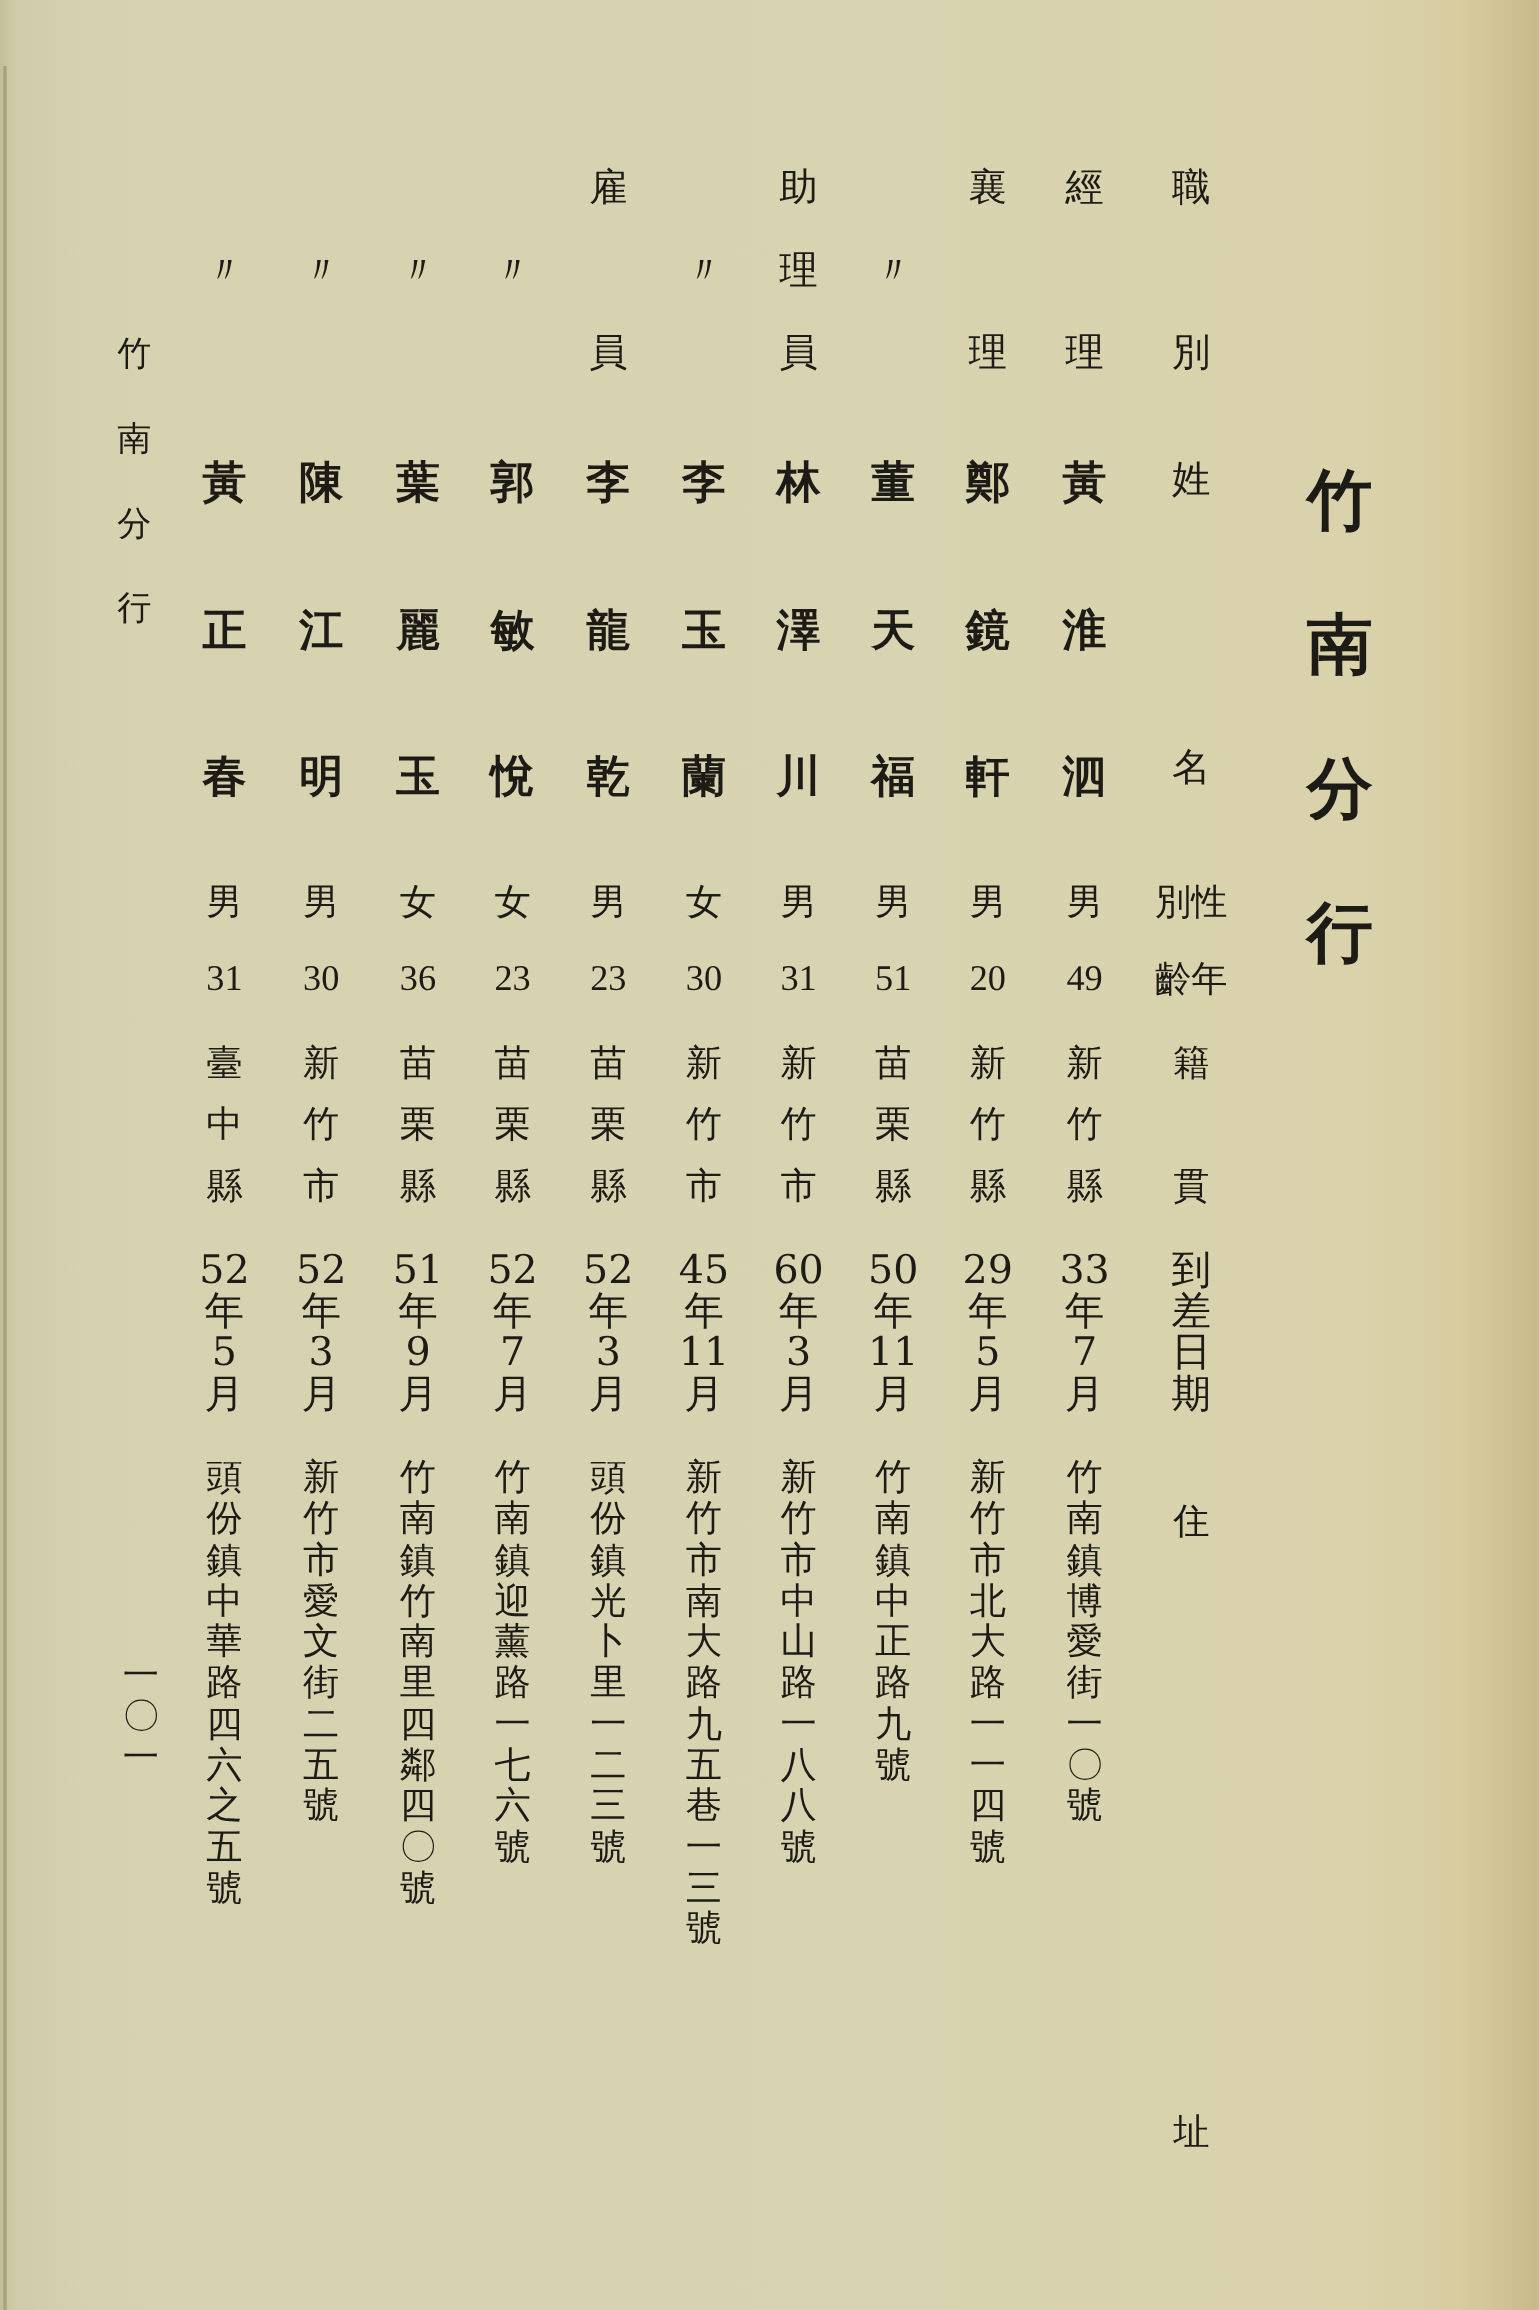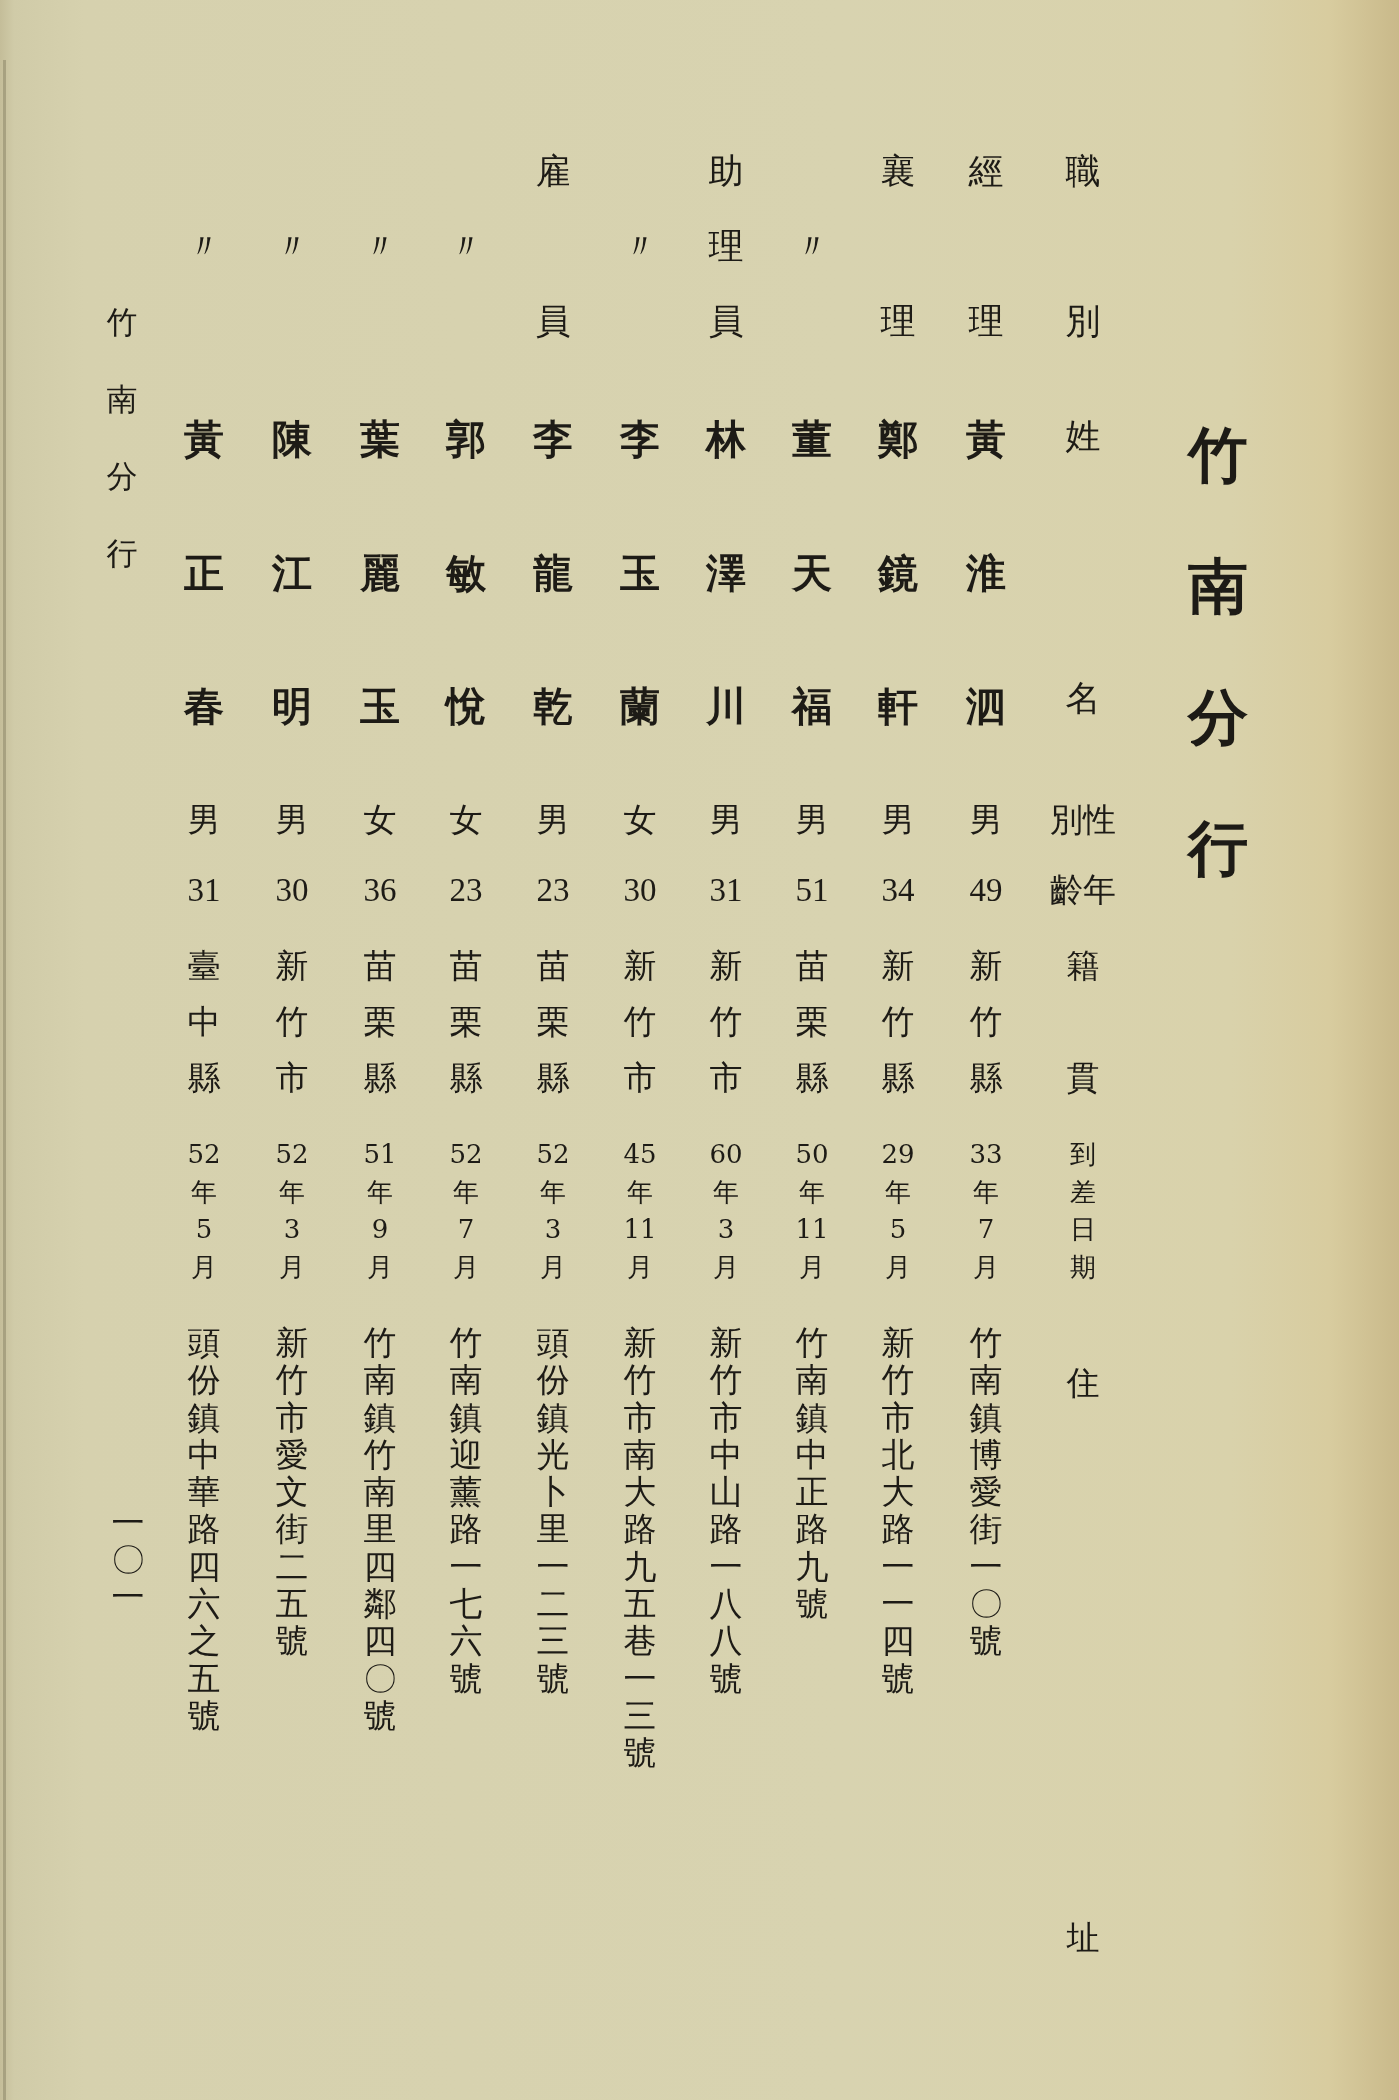--- a/index.html
+++ b/index.html
@@ -21,21 +21,21 @@
   .role { top:150px; height:192px; font-size:35px; }
   .role .ch { height:42px; line-height:42px; }
   .name { top:415px; height:315px; font-size:40px; font-weight:bold; }
   .name .ch { height:48px; line-height:48px; }
   .hname { top:414px; height:306px; font-size:35px; }
   .hname .ch { height:44px; line-height:44px; }
   .sex { top:799px; height:42px; line-height:42px; font-size:33px; }
   .age { top:869px; height:42px; line-height:42px; font-size:33px;font-family:Liberation Serif, serif; }
   .native { top:945px; height:154px; font-size:33px; }
   .native .ch { height:42px; line-height:42px; }
-  .date { top:1136px; font-size:26px; }
+  .date { top:1136px; font-size:36px; }
   .date span, .date .ch { display:block; height:37.5px; line-height:37.5px; }
   .addr { top:1324px; font-size:33px; }
   .addr .ch { height:37.3px; line-height:37.3px; }
   .haddr { top:1362px; height:597px; font-size:33px; }
   .haddr .ch { height:42px; line-height:42px; }
   .hrow { position:absolute; left:-22px; right:-22px; display:flex; flex-direction:row-reverse; justify-content:center; font-size:33px; height:42px; line-height:42px; }
   .hrow .ch { display:inline-block; }
 
   .title { position:absolute; left:1178px; width:80px; top:423px; height:457px; font-size:60px; font-weight:bold; }
   .title .ch { height:64px; line-height:64px; }
@@ -130,21 +130,21 @@
     <div class="cell role dist">
         <span class="ch">襄</span>
         <span class="ch">理</span>
       </div>
     <div class="cell name dist">
         <span class="ch">鄭</span>
         <span class="ch">鏡</span>
         <span class="ch">軒</span>
       </div>
     <div class="cell sex">男</div>
-    <div class="cell age">34</div>
+    <div class="cell age">20</div>
     <div class="cell native dist">
         <span class="ch">新</span>
         <span class="ch">竹</span>
         <span class="ch">縣</span>
       </div>
     <div class="cell date">
       <span>29</span>
       <span>年</span>
       <span>5</span>
       <span>月</span>

